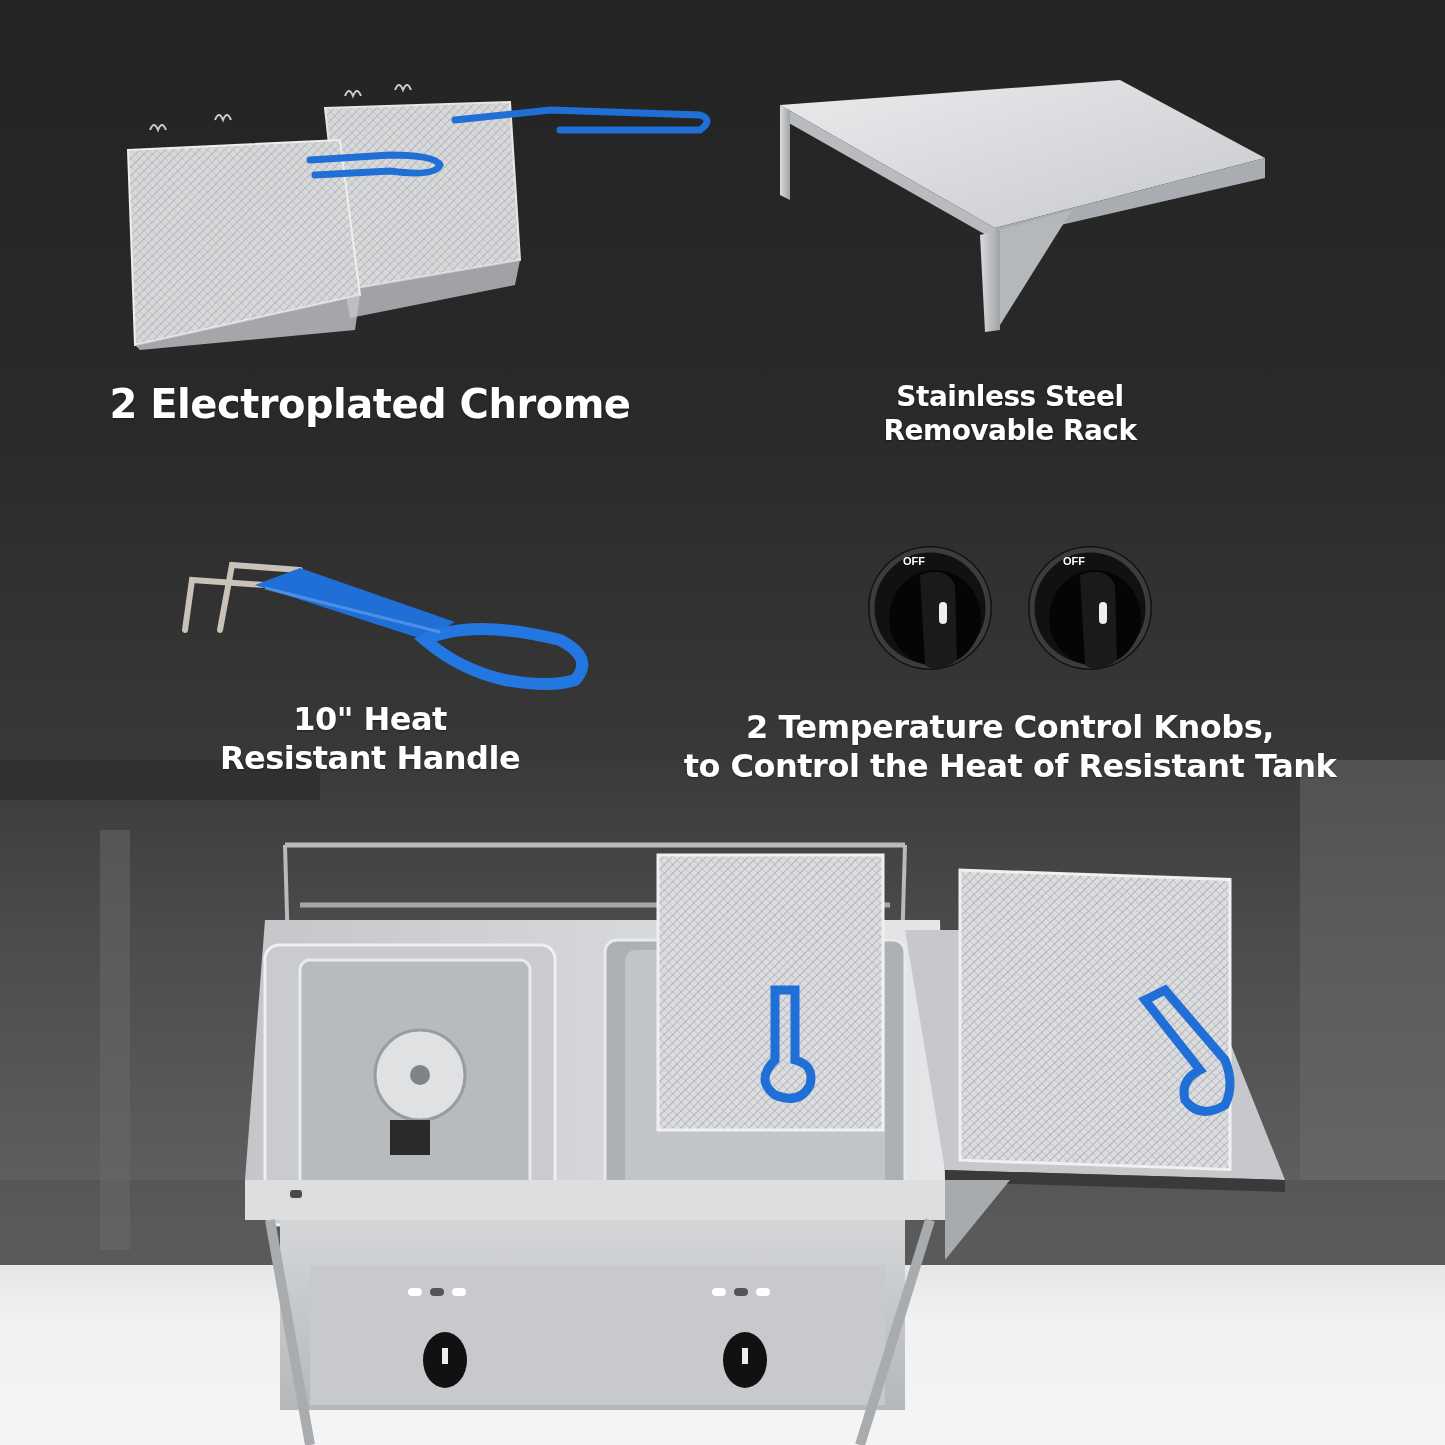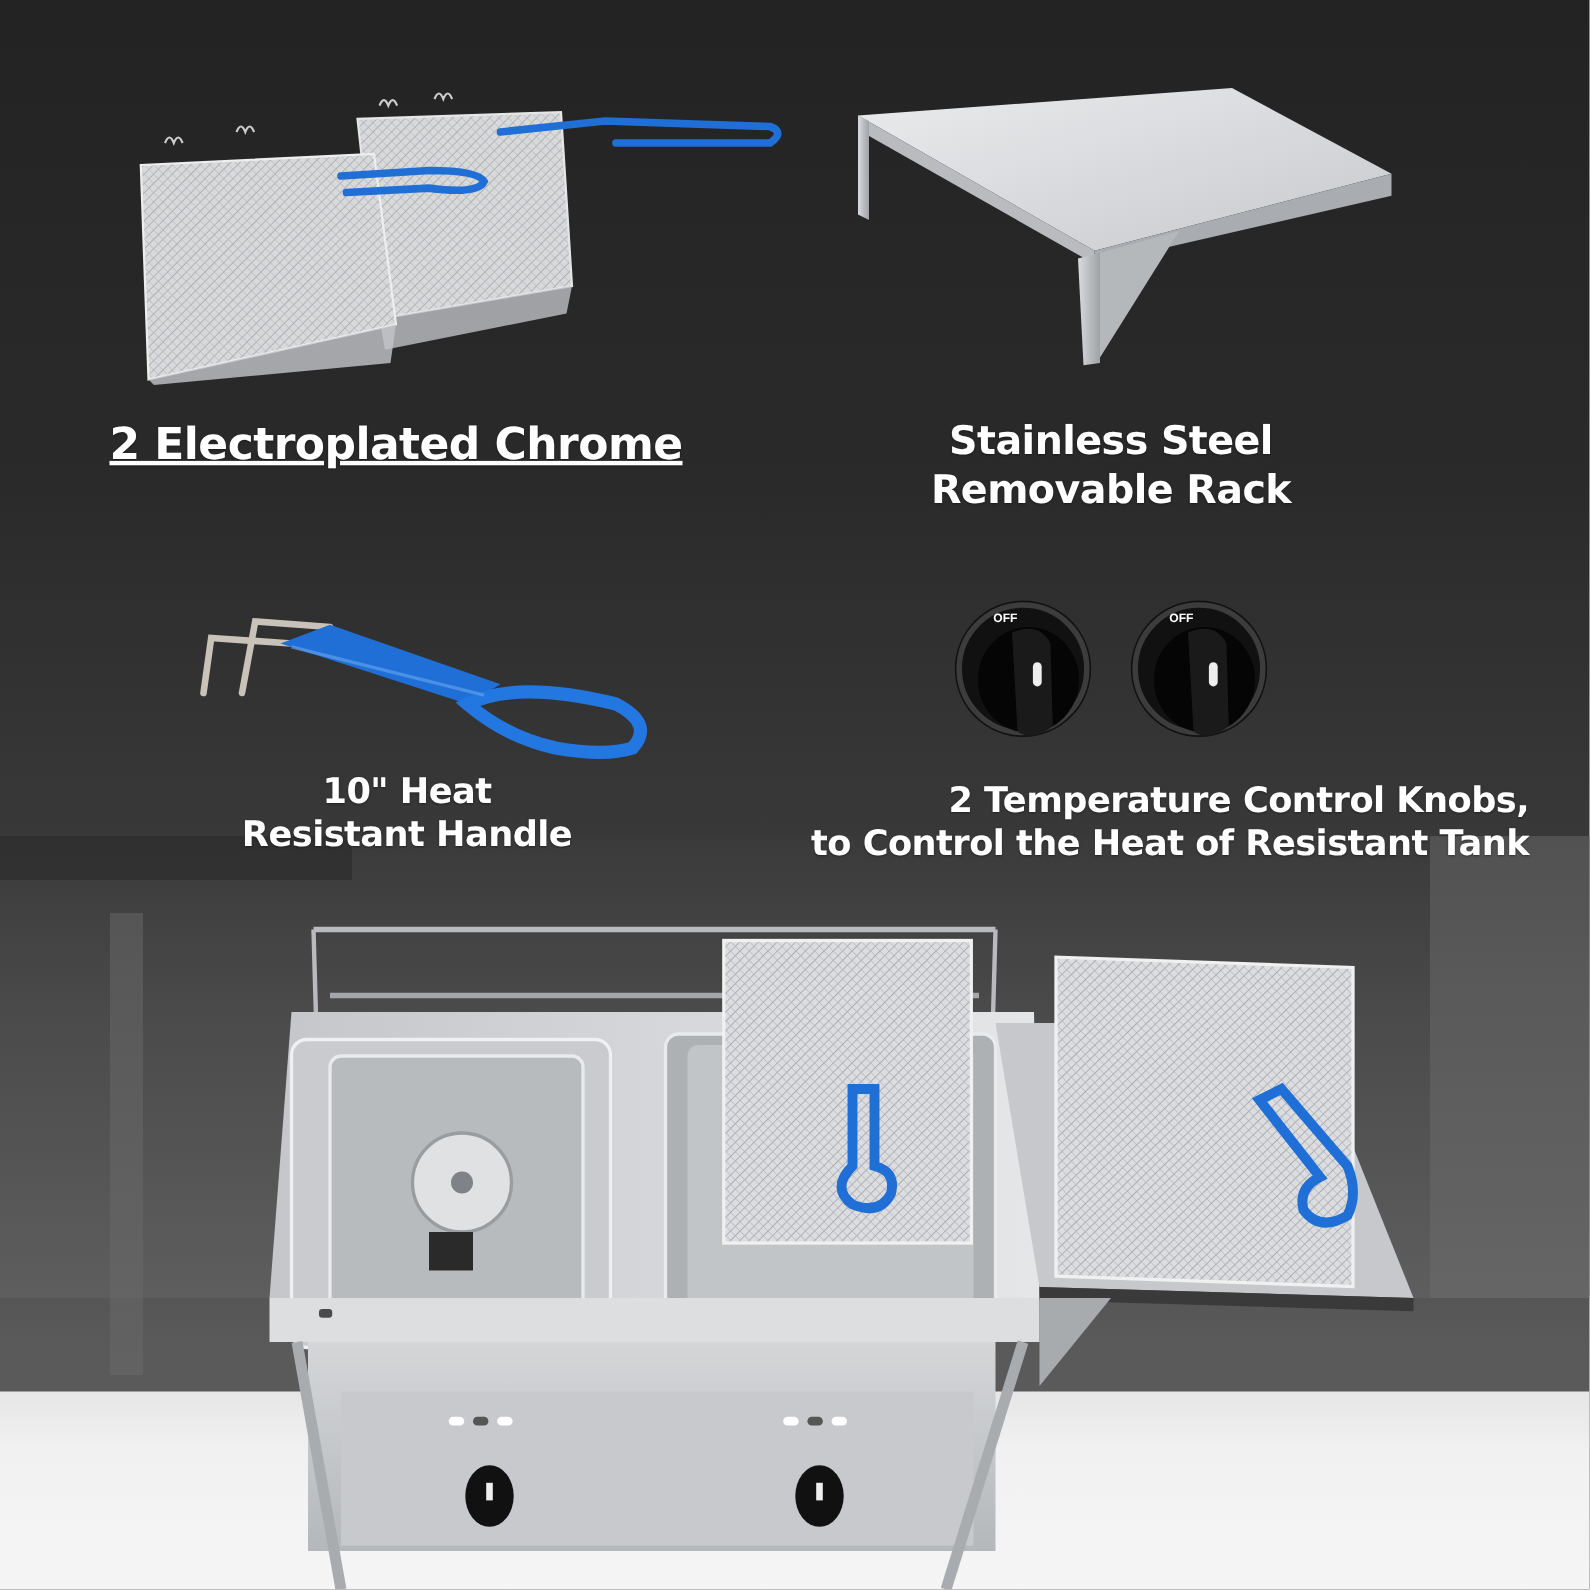--- a/index.html
+++ b/index.html
@@ -15,24 +15,24 @@
   .bg-blur-door { position:absolute; left:1300px; top:760px; width:145px; height:420px; background:#6f6f6f; opacity:.45; }
   .floor { position:absolute; left:0; top:1265px; width:1445px; height:180px;
     background: linear-gradient(180deg,#e6e6e6 0%,#f1f1f1 30%,#f5f5f5 100%); }
 
   .caption {
     position:absolute; color:#ffffff; font-weight:bold; text-align:center;
     line-height:1.22; letter-spacing:-0.5px;
     text-shadow: 0 1px 2px rgba(0,0,0,.4);
   }
   .caption span { display:block; }
-  .cap-baskets { left:60px; top:380px; width:600px; font-size:40px;text-decoration:underline; }
-  .cap-rack { left:780px; top:380px; width:460px; font-size:36px; }
+  .cap-baskets { left:70px; top:380px; width:600px; font-size:40px; }
+  .cap-rack { left:780px; top:380px; width:460px; font-size:28px; }
   .cap-handle { left:170px; top:700px; width:400px; font-size:32px; }
-  .cap-knobs { left:630px; top:708px; width:760px; font-size:32px;text-align:right; }
+  .cap-knobs { left:630px; top:708px; width:760px; font-size:32px; }
 
   .feature { position:absolute; }
   svg { display:block; }
 </style>
 </head>
 <body>
 
 <div class="bg-blur-wall"></div>
 <div class="bg-blur-shelf"></div>
 <div class="bg-blur-panel"></div>

